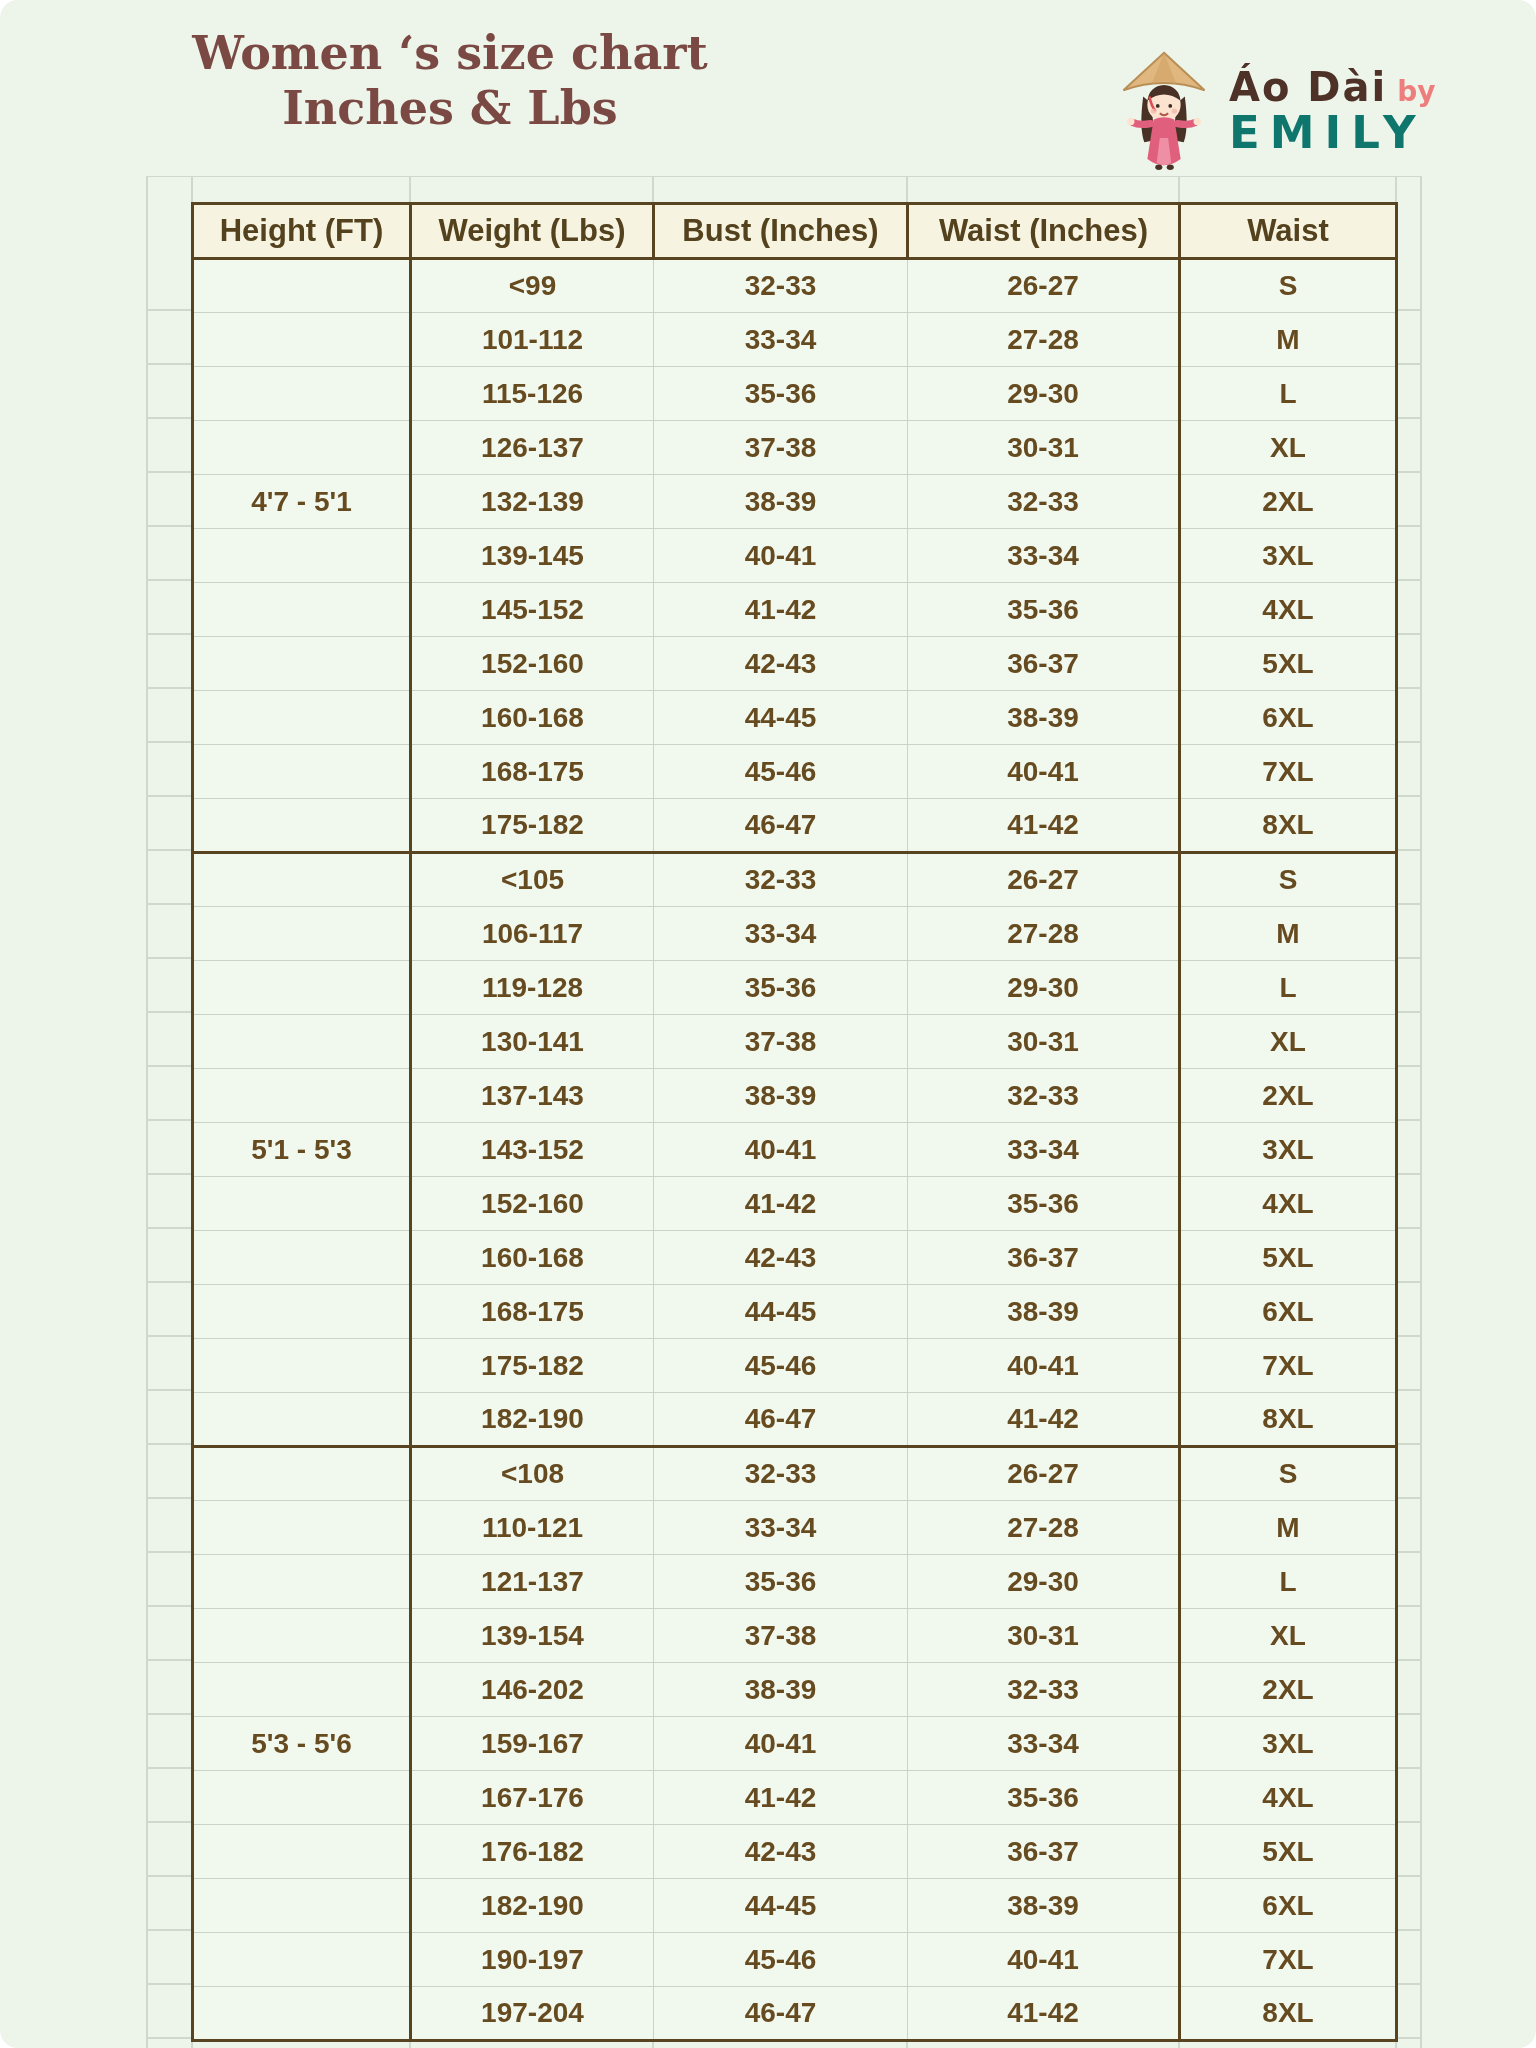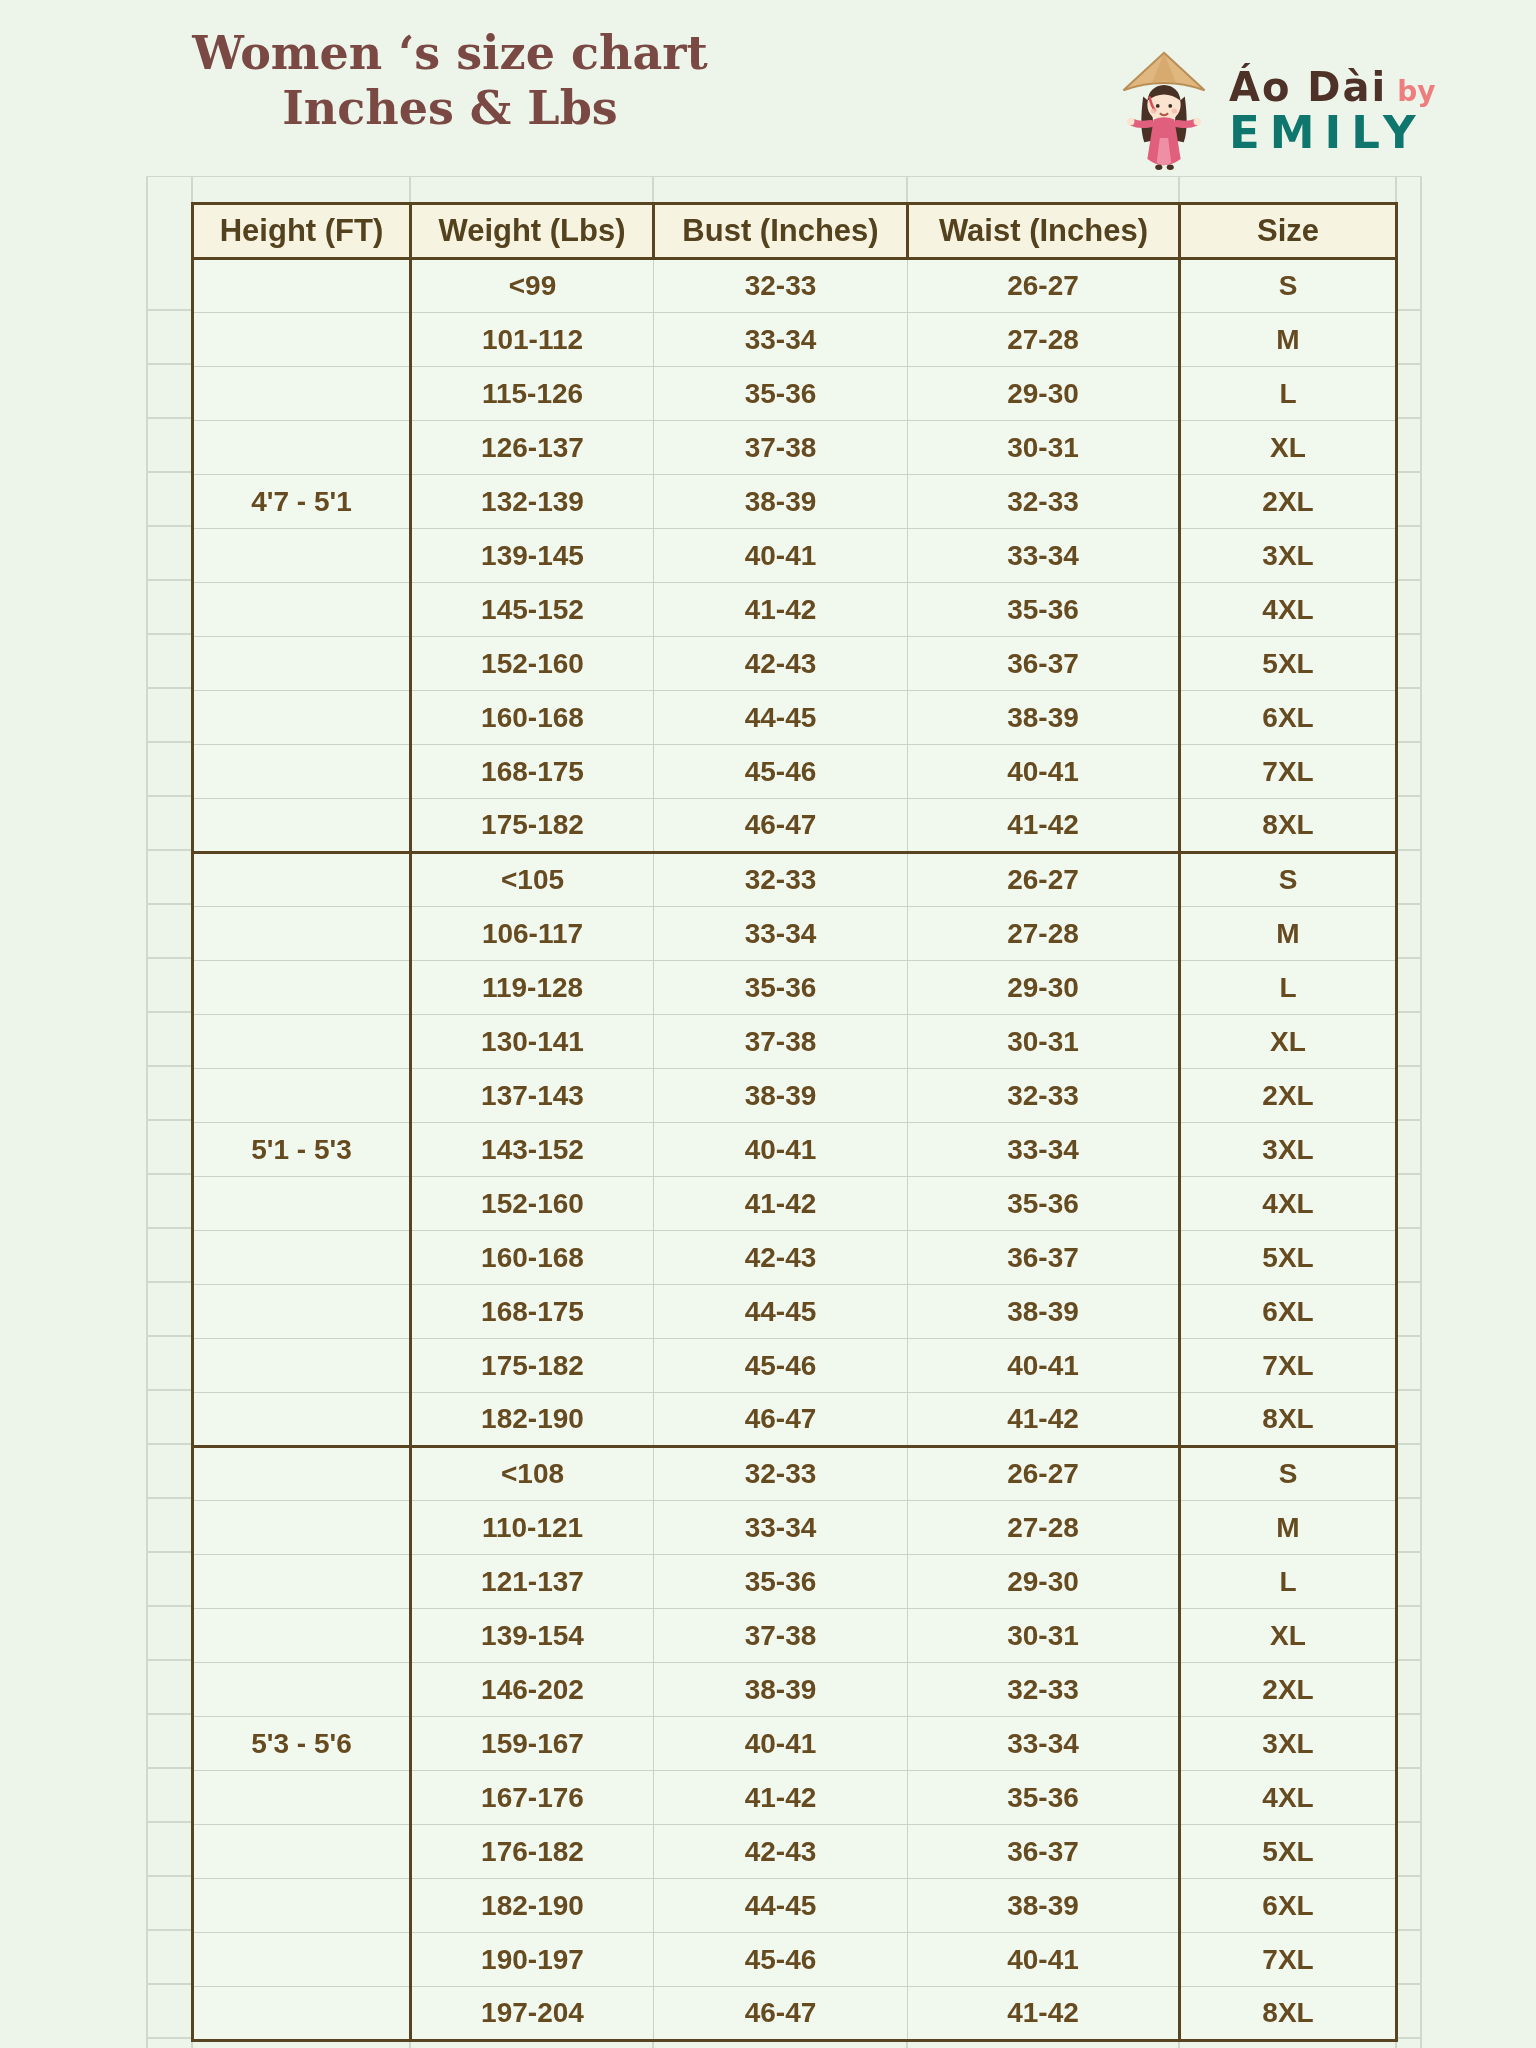--- a/index.html
+++ b/index.html
@@ -1,19 +1,20 @@
 <!DOCTYPE html>
 <html><head>
 <meta charset="utf-8">
 <style>
   html,body { margin:0; padding:0; }
   .page {
     position:relative; width:1536px; height:2048px;
     background:#edf5ea; overflow:hidden;
     font-family:"Liberation Sans", sans-serif;
+    border-radius:18px;
   }
 
   
   .title {
     position:absolute; left:150px; top:26px; width:600px;
     text-align:center; font-family:"DejaVu Serif", serif;
     font-weight:bold; font-size:46px; line-height:1.2; color:#7b4944;
   }
 
   
@@ -138,21 +139,21 @@
           <col style="width:254px">
           <col style="width:272px">
           <col style="width:217px">
       </colgroup>
       <thead>
         <tr>
           <th>Height (FT)</th>
           <th>Weight (Lbs)</th>
           <th>Bust (Inches)</th>
           <th>Waist (Inches)</th>
-          <th>Size</th>
+          <th>Waist</th>
         </tr>
       </thead>
       <tbody>
           <tr>
             <td class="col-height"></td>
             <td class="col-weight">&lt;99</td>
             <td class="col-bust">32-33</td>
             <td class="col-waist">26-27</td>
             <td class="col-size">S</td>
           </tr>

